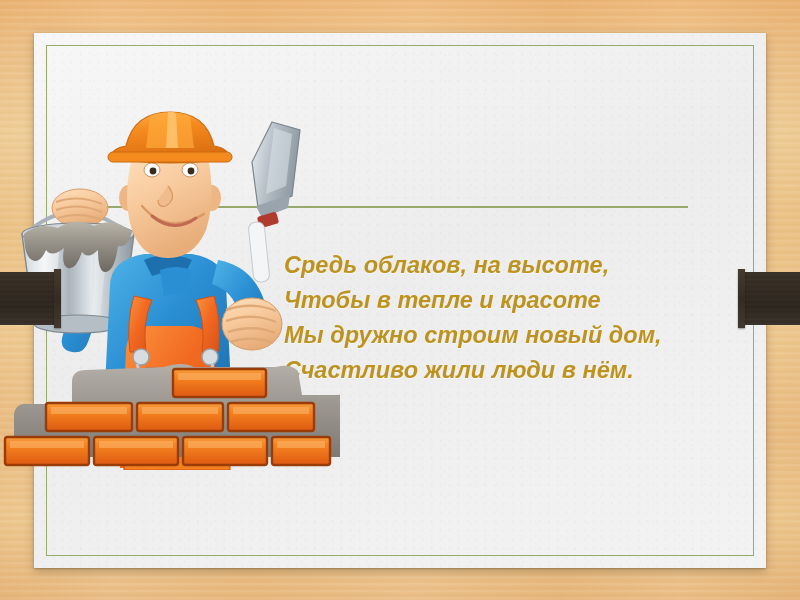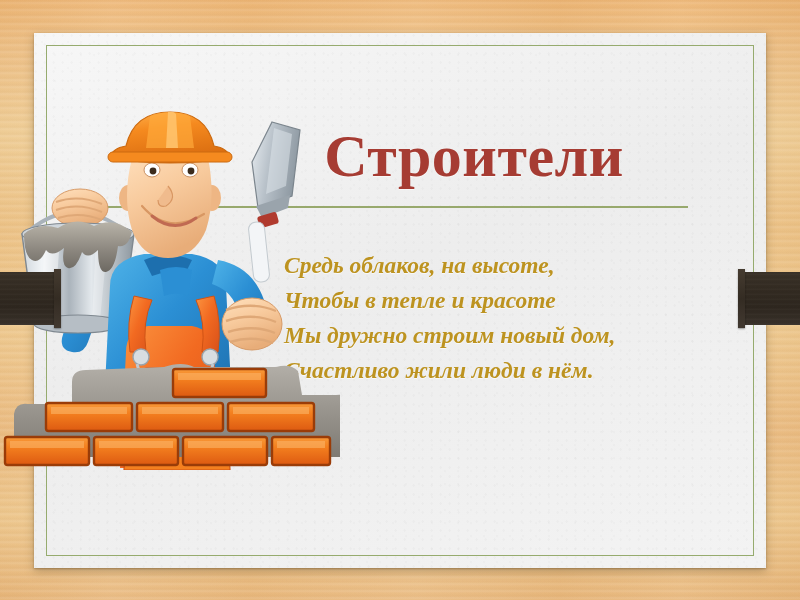--- a/index.html
+++ b/index.html
@@ -142,21 +142,21 @@
     z-index: 3;
   }
 
   
   .poem {
     position: absolute;
     left: 284px;
     top: 248px;
     width: 430px;
     z-index: 5;
-    font-family: Liberation Serif, serif;
+    font-family: Liberation Sans, sans-serif;
     font-style: italic;
     font-weight: 700;
     font-size: 23.5px;
     line-height: 35px;
     color: #bd9320;
     text-shadow: 0 1px 0 rgba(255,255,255,0.6);
     white-space: nowrap;
   }
   .poem div { display: block; }
 
@@ -366,21 +366,20 @@
         <rect x="94" y="82" width="84" height="28" rx="2.5" fill="url(#gBr)" stroke="#9a3c08" stroke-width="2.4"></rect>
         <rect x="99" y="86" width="74" height="7" fill="#fbb163" opacity="0.65"></rect>
         <rect x="183" y="82" width="84" height="28" rx="2.5" fill="url(#gBr)" stroke="#9a3c08" stroke-width="2.4"></rect>
         <rect x="188" y="86" width="74" height="7" fill="#fbb163" opacity="0.65"></rect>
         <rect x="272" y="82" width="58" height="28" rx="2.5" fill="url(#gBr)" stroke="#9a3c08" stroke-width="2.4"></rect>
         <rect x="277" y="86" width="48" height="7" fill="#fbb163" opacity="0.65"></rect>
       </g>
     </svg>
   </div>
 
-  <div class="title">Строители</div>
 
   <div class="poem">
     <div>Средь облаков, на высоте,</div>
     <div>Чтобы в тепле и красоте</div>
     <div>Мы дружно строим новый дом,</div>
     <div>Счастливо жили люди в нём.</div>
   </div>
 
   <div class="ribbon ribbon-left"></div>
   <div class="ribbon-cap ribbon-cap-left"></div>

